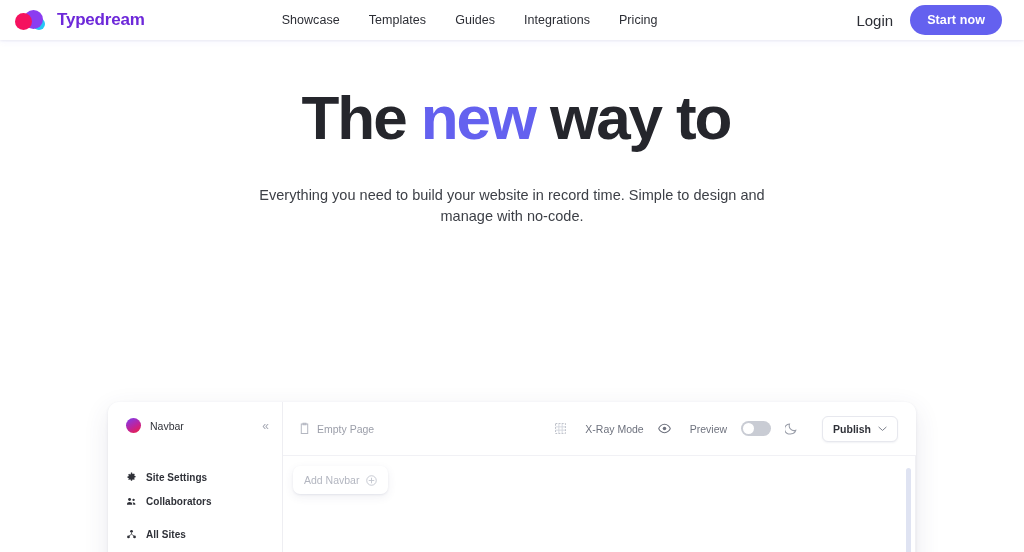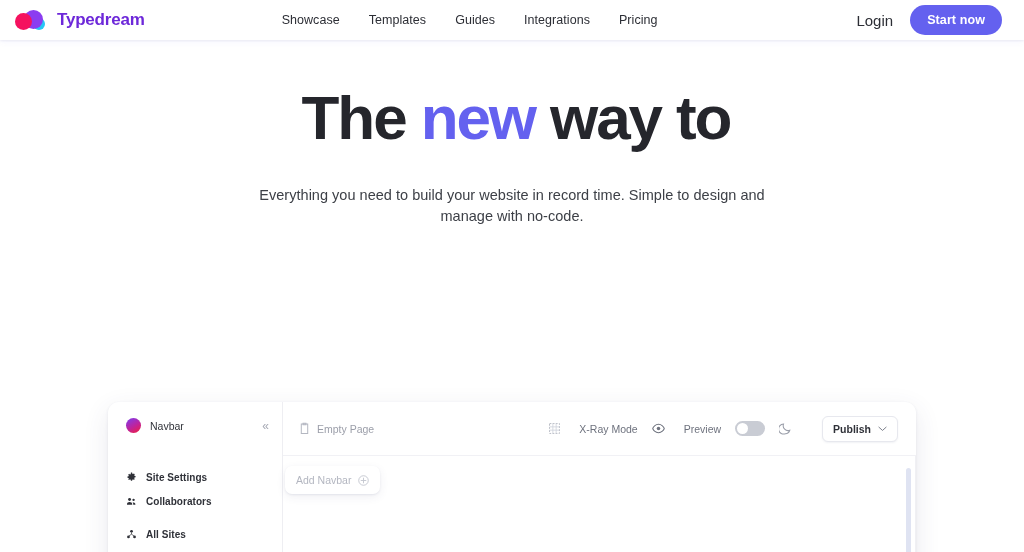--- a/index.html
+++ b/index.html
@@ -135,27 +135,27 @@
   }
   .toggle-knob {
     position: absolute; left: 2px; top: 2px;
     width: 11px; height: 11px; border-radius: 50%; background: #fff;
   }
   .btn-publish {
     display: flex; align-items: center; gap: 7px;
     background: #fff; border: 1px solid #e7e8ee; border-radius: 6px;
     padding: 6px 10px; cursor: pointer;
     box-shadow: 0 1px 2px rgba(60,64,110,0.07);
-    margin-left: 16px;
+    margin-left: 10px;
   }
   .btn-publish-label { font-size: 10.5px; color: #2f3138; font-weight: bold; }
 
   .canvas { position: relative; height: 176px; }
   .add-navbar {
-    position: absolute; left: 2px; top: 10px;
+    position: absolute; left: 10px; top: 10px;
     display: flex; align-items: center; gap: 7px;
     background: #fff; border-radius: 7px;
     padding: 8px 11px;
     box-shadow: 0 1px 2px rgba(60,64,110,0.09), 0 3px 10px rgba(60,64,110,0.08);
     cursor: pointer;
   }
   .add-navbar-label { font-size: 10.5px; color: #b3b6c0; }
 
   .mock-scrollbar {
     position: absolute; right: 5px; top: 12px;

